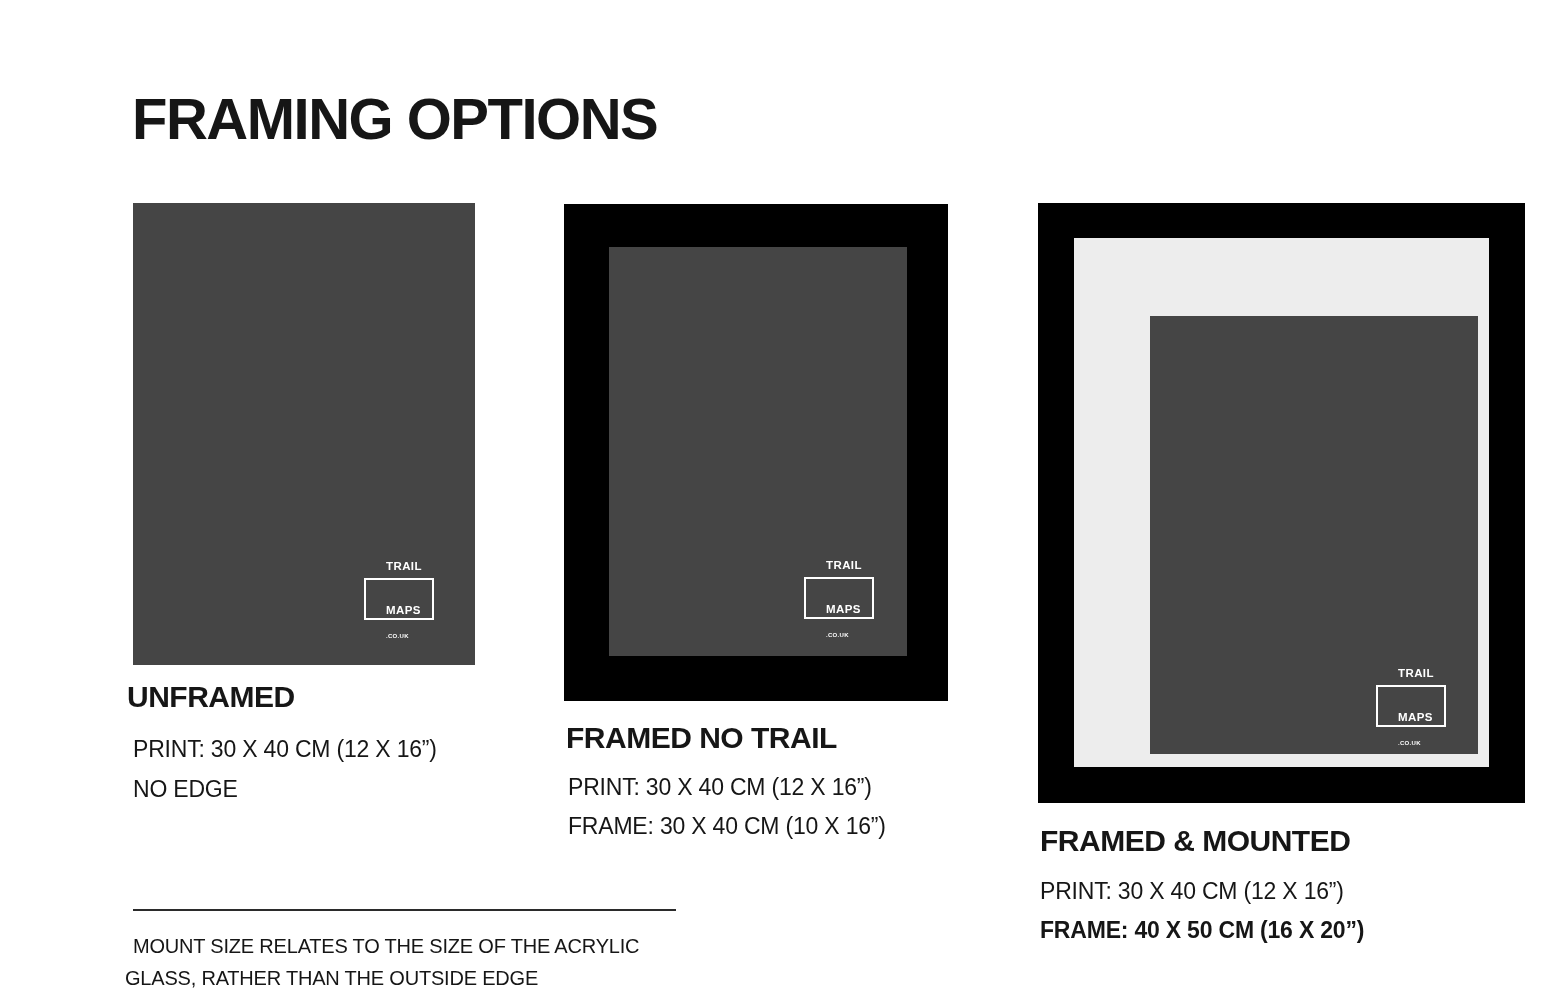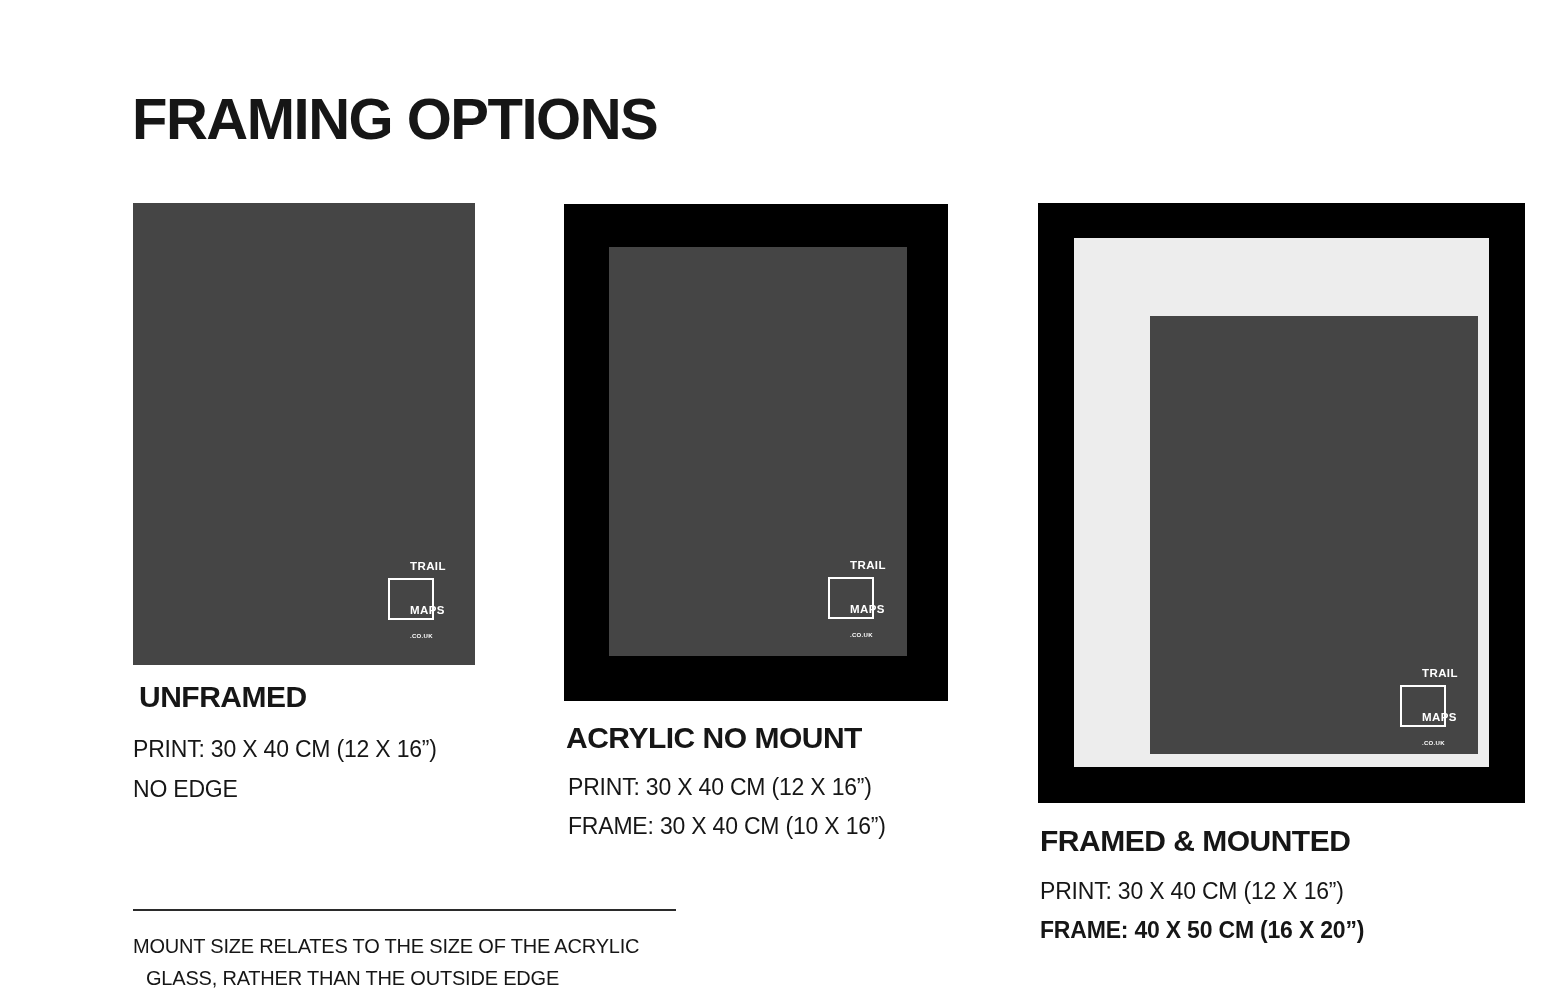--- a/index.html
+++ b/index.html
@@ -29,60 +29,60 @@
   #frame-2 { left: 516px; top: 156px; width: 384px; height: 497px; background: var(--frame, #000); }
   #print-2 { top: 27px; left: 29px; right: 25px; bottom: 29px; }
 
   #frame-3 { left: 990px; top: 155px; width: 487px; height: 600px; background: var(--frame, #000); }
   #mount-3 { top: 19px; left: 20px; right: 20px; bottom: 20px; background: var(--mount, #ededed); }
   #print-3 { left: 60px; top: 62px; width: 328px; height: 438px; }
 
   
   .logo {
     position: absolute;
-    width: 46px; height: 42px;
+    width: 70px; height: 42px;
     border: 2px solid var(--logo, #fff);
     color: var(--logo, #fff);
     padding: 3px 0 2px 4px;
     display: flex; flex-direction: column; justify-content: center;
     font-weight: bold;
   }
   .logo .big { font-size: 11.5px; line-height: 12px; letter-spacing: 0.4px; }
   .logo .small { font-size: 6px; line-height: 7px; letter-spacing: 0.3px; margin-top: 1px; }
   #logo-1 { right: 25px; bottom: 29px; }
   #logo-2 { right: 17px; bottom: 21px; }
   #logo-3 { right: 16px; bottom: 11px; }
 
   
   .option-heading {
     font-size: 30px; font-weight: bold;
     letter-spacing: -0.5px; line-height: 1;
     color: var(--ink);
   }
-  #heading-1 { left: 91px;  top: 634px; }
+  #heading-1 { left: 79px;  top: 634px; }
   #heading-2 { left: 518px; top: 675px; }
   #heading-3 { left: 992px; top: 778px; text-align: center; }
 
   .spec-line {
     font-size: 23px; line-height: 1;
     letter-spacing: -0.2px;
     color: var(--ink);
   }
   #spec-1-1 { left: 85px;  top: 690px; }
   #spec-1-2 { left: 85px;  top: 730px; }
   #spec-2-1 { left: 520px; top: 728px; }
   #spec-2-2 { left: 520px; top: 767px; }
   #spec-3-1 { left: 992px; top: 832px; }
   #spec-3-2 { left: 992px; top: 871px; font-weight: bold; }
 
   
   #divider { left: 85px; top: 861px; width: 543px; height: 2px; background: #2b2b2b; }
   .footnote-line { font-size: 20px; line-height: 1; letter-spacing: -0.2px; color: var(--ink); }
   #footnote-1 { left: 85px; top: 888px; }
-  #footnote-2 { left: 98px; top: 920px; }
+  #footnote-2 { left: 77px; top: 920px; }
 </style>
 </head>
 <body>
 
 <div class="abs" id="page-title">FRAMING OPTIONS</div>
 
 <div class="abs print-surface" id="print-1">
   <div class="logo" id="logo-1">
     <span class="big">TRAIL</span>
     <span class="big">MAPS</span>
@@ -95,21 +95,21 @@
 
 <div class="abs" id="frame-2">
   <div class="abs print-surface" id="print-2">
     <div class="logo" id="logo-2">
       <span class="big">TRAIL</span>
       <span class="big">MAPS</span>
       <span class="small">.CO.UK</span>
     </div>
   </div>
 </div>
-<div class="abs option-heading" id="heading-2">ACRYLIC NO MOUNT</div>
+<div class="abs option-heading" id="heading-2">FRAMED NO TRAIL</div>
 <div class="abs spec-line" id="spec-2-1">PRINT: 30 X 40 CM (12 X 16”)</div>
 <div class="abs spec-line" id="spec-2-2">FRAME: 30 X 40 CM (10 X 16”)</div>
 
 <div class="abs" id="frame-3">
   <div class="abs" id="mount-3">
     <div class="abs print-surface" id="print-3">
       <div class="logo" id="logo-3">
         <span class="big">TRAIL</span>
         <span class="big">MAPS</span>
         <span class="small">.CO.UK</span>

